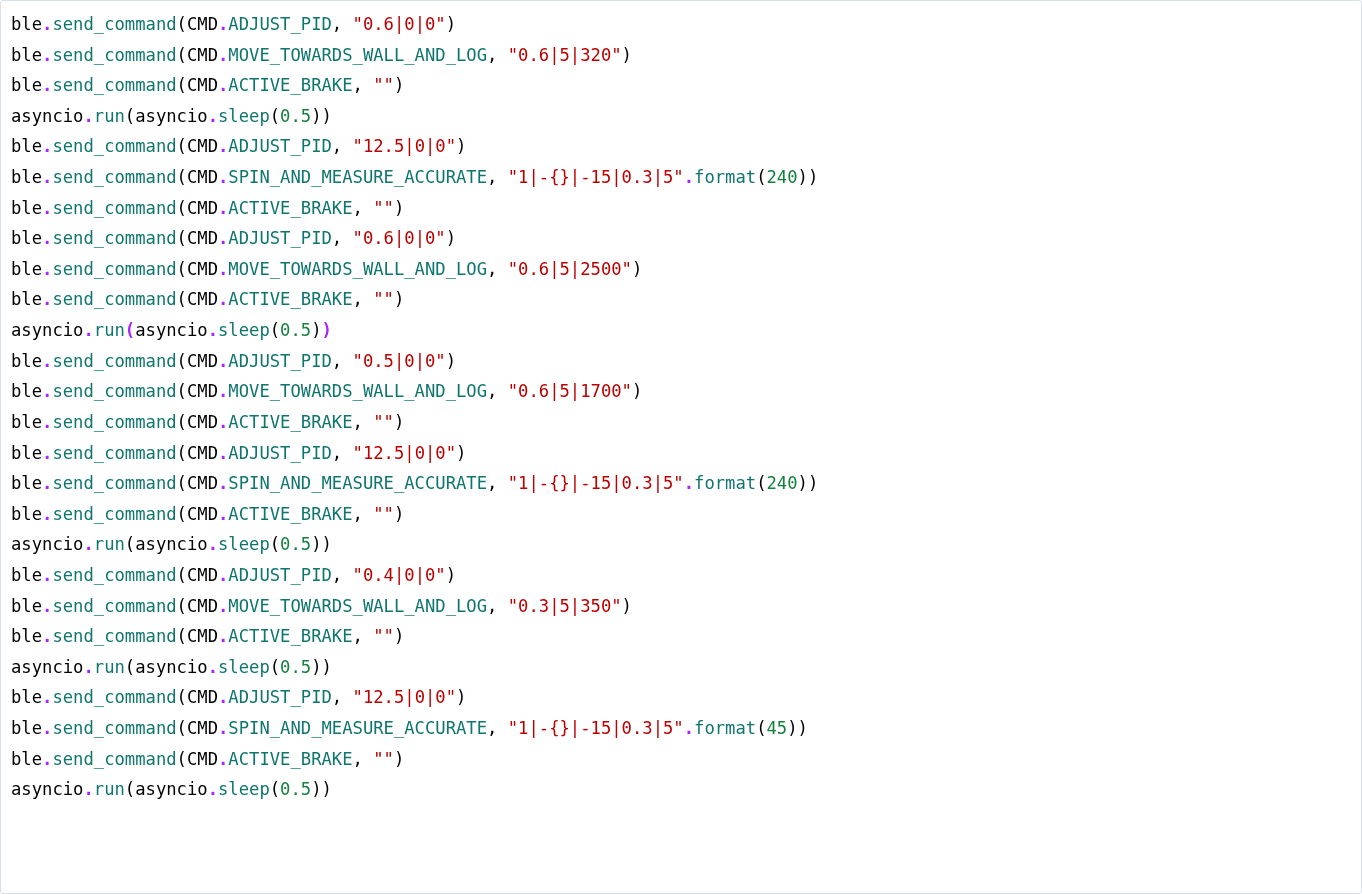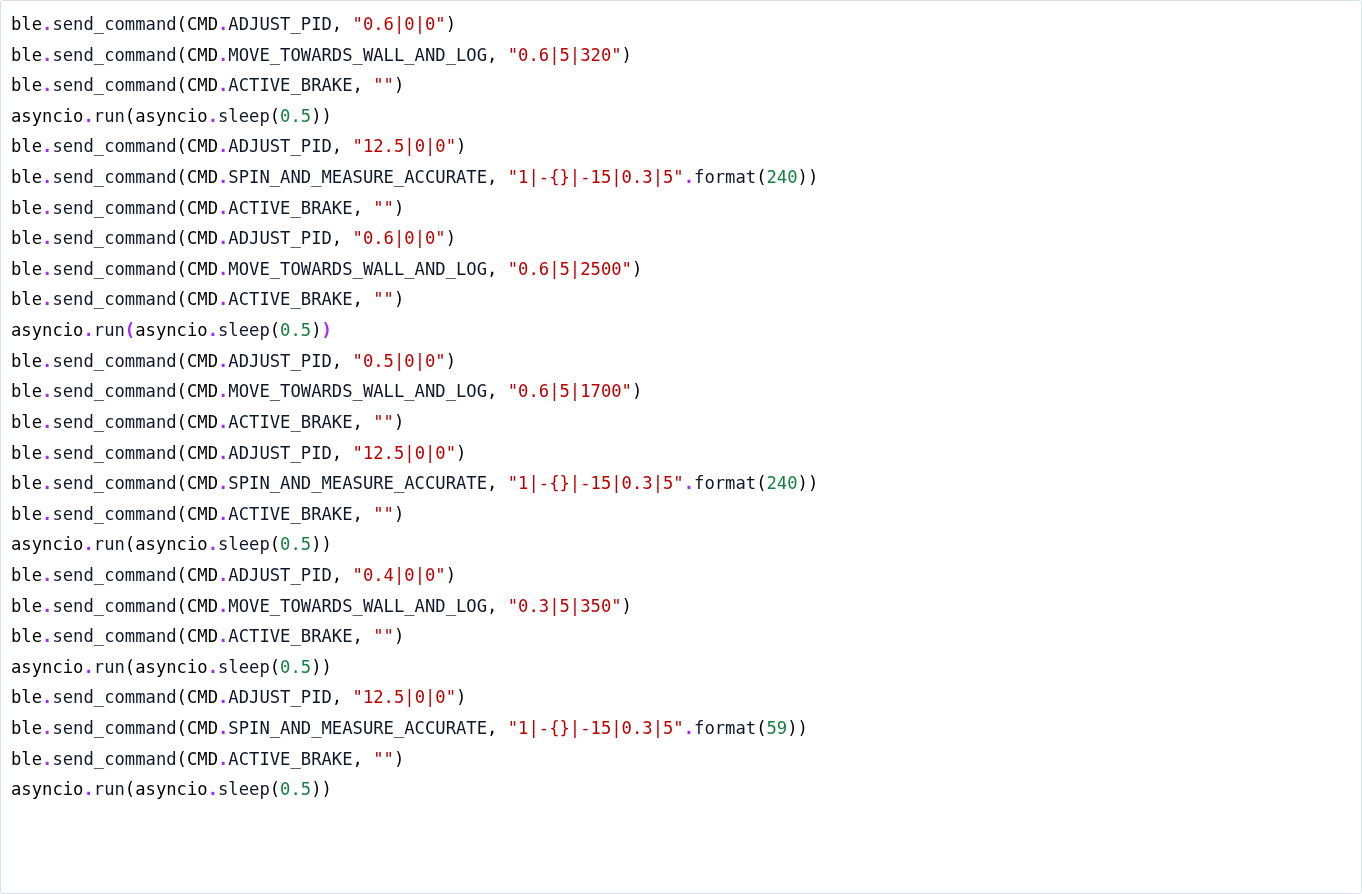--- a/index.html
+++ b/index.html
@@ -16,21 +16,21 @@
     width: 1362px;
     height: 894px;
     overflow: hidden;
   }
   pre {
     margin: 0;
     white-space: pre;
   }
   .o   { color: #000000; }           
   .p   { color: #AA22FF; font-weight: 700; } 
-  .m   { color: #0f172a; }           
+  .m   { color: #0f766e; }           
   .s   { color: #BB0000; }           
   .n   { color: #15803d; }           
   .pr  { color: #AA22FF; font-weight: 700; }
 </style>
 </head>
 <body>
 
 <pre id="code-block"><span><span class="o">ble</span><span class="p">.</span><span class="m">send_command</span><span class="o">(CMD</span><span class="p">.</span><span class="m">ADJUST_PID</span><span class="o">, </span><span class="s">"0.6|0|0"</span><span class="o">)</span></span>
 <span><span class="o">ble</span><span class="p">.</span><span class="m">send_command</span><span class="o">(CMD</span><span class="p">.</span><span class="m">MOVE_TOWARDS_WALL_AND_LOG</span><span class="o">, </span><span class="s">"0.6|5|320"</span><span class="o">)</span></span>
 <span><span class="o">ble</span><span class="p">.</span><span class="m">send_command</span><span class="o">(CMD</span><span class="p">.</span><span class="m">ACTIVE_BRAKE</span><span class="o">, </span><span class="s">""</span><span class="o">)</span></span>
@@ -47,15 +47,15 @@
 <span><span class="o">ble</span><span class="p">.</span><span class="m">send_command</span><span class="o">(CMD</span><span class="p">.</span><span class="m">ACTIVE_BRAKE</span><span class="o">, </span><span class="s">""</span><span class="o">)</span></span>
 <span><span class="o">ble</span><span class="p">.</span><span class="m">send_command</span><span class="o">(CMD</span><span class="p">.</span><span class="m">ADJUST_PID</span><span class="o">, </span><span class="s">"12.5|0|0"</span><span class="o">)</span></span>
 <span><span class="o">ble</span><span class="p">.</span><span class="m">send_command</span><span class="o">(CMD</span><span class="p">.</span><span class="m">SPIN_AND_MEASURE_ACCURATE</span><span class="o">, </span><span class="s">"1|-{}|-15|0.3|5"</span><span class="p">.</span><span class="m">format</span><span class="o">(</span><span class="n">240</span><span class="o">))</span></span>
 <span><span class="o">ble</span><span class="p">.</span><span class="m">send_command</span><span class="o">(CMD</span><span class="p">.</span><span class="m">ACTIVE_BRAKE</span><span class="o">, </span><span class="s">""</span><span class="o">)</span></span>
 <span><span class="o">asyncio</span><span class="p">.</span><span class="m">run</span><span class="o">(asyncio</span><span class="p">.</span><span class="m">sleep</span><span class="o">(</span><span class="n">0.5</span><span class="o">))</span></span>
 <span><span class="o">ble</span><span class="p">.</span><span class="m">send_command</span><span class="o">(CMD</span><span class="p">.</span><span class="m">ADJUST_PID</span><span class="o">, </span><span class="s">"0.4|0|0"</span><span class="o">)</span></span>
 <span><span class="o">ble</span><span class="p">.</span><span class="m">send_command</span><span class="o">(CMD</span><span class="p">.</span><span class="m">MOVE_TOWARDS_WALL_AND_LOG</span><span class="o">, </span><span class="s">"0.3|5|350"</span><span class="o">)</span></span>
 <span><span class="o">ble</span><span class="p">.</span><span class="m">send_command</span><span class="o">(CMD</span><span class="p">.</span><span class="m">ACTIVE_BRAKE</span><span class="o">, </span><span class="s">""</span><span class="o">)</span></span>
 <span><span class="o">asyncio</span><span class="p">.</span><span class="m">run</span><span class="o">(asyncio</span><span class="p">.</span><span class="m">sleep</span><span class="o">(</span><span class="n">0.5</span><span class="o">))</span></span>
 <span><span class="o">ble</span><span class="p">.</span><span class="m">send_command</span><span class="o">(CMD</span><span class="p">.</span><span class="m">ADJUST_PID</span><span class="o">, </span><span class="s">"12.5|0|0"</span><span class="o">)</span></span>
-<span><span class="o">ble</span><span class="p">.</span><span class="m">send_command</span><span class="o">(CMD</span><span class="p">.</span><span class="m">SPIN_AND_MEASURE_ACCURATE</span><span class="o">, </span><span class="s">"1|-{}|-15|0.3|5"</span><span class="p">.</span><span class="m">format</span><span class="o">(</span><span class="n">59</span><span class="o">))</span></span>
+<span><span class="o">ble</span><span class="p">.</span><span class="m">send_command</span><span class="o">(CMD</span><span class="p">.</span><span class="m">SPIN_AND_MEASURE_ACCURATE</span><span class="o">, </span><span class="s">"1|-{}|-15|0.3|5"</span><span class="p">.</span><span class="m">format</span><span class="o">(</span><span class="n">45</span><span class="o">))</span></span>
 <span><span class="o">ble</span><span class="p">.</span><span class="m">send_command</span><span class="o">(CMD</span><span class="p">.</span><span class="m">ACTIVE_BRAKE</span><span class="o">, </span><span class="s">""</span><span class="o">)</span></span>
 <span><span class="o">asyncio</span><span class="p">.</span><span class="m">run</span><span class="o">(asyncio</span><span class="p">.</span><span class="m">sleep</span><span class="o">(</span><span class="n">0.5</span><span class="o">))</span></span></pre>
 
 </body></html>

